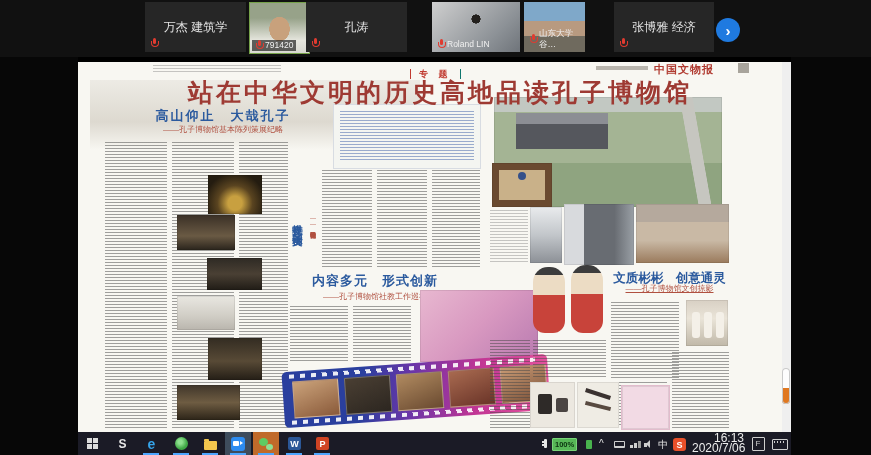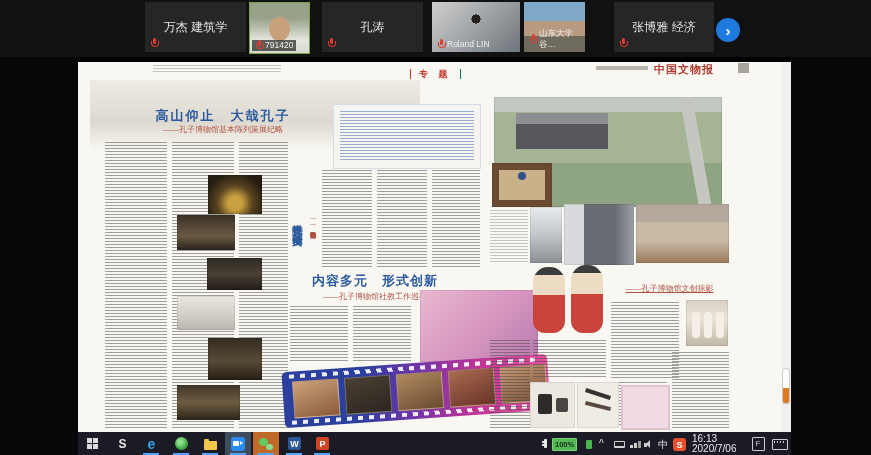--- a/index.html
+++ b/index.html
@@ -82,21 +82,21 @@
   .lap::before{content:"";position:absolute;left:1px;top:1px;right:1px;bottom:2px;background:#1b1b26;}
   .net{position:absolute;top:9px;width:11px;height:7px;
        background:linear-gradient(to top,#cfcfcf 0 100%) left bottom/3px 3px no-repeat,
                   linear-gradient(to top,#cfcfcf 0 100%) 4px bottom/3px 5px no-repeat,
                   linear-gradient(to top,#9f9f9f 0 100%) 8px bottom/3px 7px no-repeat;}
   .spk{position:absolute;top:8px;width:12px;height:9px;}
   .spk::before{content:"";position:absolute;left:0;top:2.5px;width:3px;height:4px;background:#cfcfcf;}
   .spk::after{content:"";position:absolute;left:2px;top:0;border-right:4px solid #cfcfcf;border-top:4.5px solid rgba(0,0,0,0);border-bottom:4.5px solid rgba(0,0,0,0);}
   .sogou{width:13px;height:13px;border-radius:3px;background:#e8502a;color:#fff;font-weight:bold;font-size:9px;
          display:flex;align-items:center;justify-content:center;}
-  .clock{position:absolute;top:2px;color:#ececec;font-size:10px;line-height:9.5px;text-align:left;}
+  .clock{position:absolute;top:2px;color:#ececec;font-size:12px;line-height:9.5px;text-align:right;}
   .note-ic{position:absolute;top:5px;width:11px;height:12px;border:1px solid #cfcfcf;border-radius:1px;}
   .note-ic::before{content:"F";position:absolute;left:2.5px;top:0.5px;color:#cfcfcf;font-size:8px;}
   .kbd-ic{position:absolute;top:7px;width:14px;height:9px;border:1px solid #cfcfcf;border-radius:1px;
           background:repeating-linear-gradient(to right,#cfcfcf 0 1px,rgba(0,0,0,0) 1px 3px) 1px 1px/12px 2px no-repeat;}
 </style>
 </head>
 <body>
 
 <div class="screen">
 
@@ -104,21 +104,21 @@
     <div class="tile" style="left:145px;width:101px;">
       <div class="cname">万杰 建筑学</div>
       <span class="mic mic-corner"></span>
     </div>
     <div class="tile video-man" style="left:249px;width:59px;">
       <div class="vlabel">
         <span class="mic"></span>
         <span>791420</span>
       </div>
     </div>
-    <div class="tile" style="left:322px;width:101px;">
+    <div class="tile" style="left:306px;width:101px;">
       <div class="cname">孔涛</div>
       <span class="mic mic-corner"></span>
     </div>
     <div class="tile video-roland" style="left:432px;width:88px;">
       <div class="vlabel" style="background:none;">
         <span class="mic"></span>
         <span>Roland LIN</span>
       </div>
     </div>
     <div class="tile video-sdu" style="left:524px;width:61px;">
@@ -141,20 +141,21 @@
 
       <div class="abs tx-light" style="left:75px;top:3px;width:128px;height:8px;"></div>
       <div class="abs" style="left:332px;top:1px;">
         <span class="sec-label">专 题</span>
       </div>
       <div class="abs hdr-bar" style="left:518px;top:4px;width:52px;"></div>
       <div class="abs masthead" style="left:576px;top:0;">中国文物报</div>
       <div class="abs" style="left:660px;top:1px;width:11px;height:10px;background:#a8a49c;"></div>
 
       <div class="abs" style="left:12px;top:18px;width:330px;height:70px;background:linear-gradient(180deg,#edebe5,#ddd9d0 60%,#f8f7f2);"></div>
+      <div class="abs main-hl" style="left:82px;top:14px;width:560px;">站在中华文明的历史高地品读孔子博物馆</div>
 
       <div class="abs photo" style="left:416px;top:35px;width:228px;height:110px;background:linear-gradient(180deg,#c2c8c2 0 14%,#a4b494 14% 60%,#8fa480 60%);">
         <div class="abs" style="left:22px;top:16px;width:92px;height:36px;background:linear-gradient(180deg,#8c8e94 0 30%,#55575d 30%);"></div>
         <div class="abs" style="right:0;top:0;width:52px;height:110px;background:linear-gradient(80deg,rgba(0,0,0,0) 40%,#c6c6c0 41% 58%,rgba(0,0,0,0) 59%);"></div>
       </div>
       <div class="abs photo" style="left:414px;top:101px;width:60px;height:44px;background:#6a4a30;">
         <div class="abs" style="left:7px;top:7px;right:7px;bottom:7px;background:#c9b189;"></div>
         <div class="abs" style="left:26px;top:9px;width:8px;height:8px;border-radius:50%;background:#34508a;"></div>
       </div>
       <div class="abs tx-light" style="left:412px;top:148px;width:38px;height:53px;"></div>
@@ -191,20 +192,21 @@
       <div class="filmstrip">
         <div class="frame" style="left:10px;background:linear-gradient(160deg,#caa27a,#8a5a3a);"></div>
         <div class="frame" style="left:62px;background:linear-gradient(160deg,#4a3f33,#2c2620);"></div>
         <div class="frame" style="left:114px;background:linear-gradient(160deg,#b08a60,#6a4a30);"></div>
         <div class="frame" style="left:166px;background:linear-gradient(160deg,#a86a50,#6a3428);"></div>
         <div class="frame" style="left:218px;background:linear-gradient(160deg,#c89a74,#7a5038);"></div>
       </div>
 
       <div class="mascot" style="left:455px;top:205px;height:66px;"></div>
       <div class="mascot" style="left:493px;top:203px;height:68px;"></div>
+      <div class="abs art-title" style="left:524px;top:208px;width:135px;font-size:12.5px;">文质彬彬　创意通灵</div>
       <div class="abs art-sub" style="left:524px;top:221px;width:135px;text-decoration:underline;">——孔子博物馆文创掠影</div>
       <div class="abs photo" style="left:608px;top:238px;width:42px;height:46px;background:linear-gradient(180deg,#d8d0c4,#eae4d8 40%,#c0b8a8);">
         <div class="abs" style="left:6px;top:12px;width:8px;height:26px;background:#f4f0e8;border-radius:3px;"></div>
         <div class="abs" style="left:18px;top:12px;width:8px;height:26px;background:#f4f0e8;border-radius:3px;"></div>
         <div class="abs" style="left:30px;top:12px;width:8px;height:26px;background:#f4f0e8;border-radius:3px;"></div>
       </div>
       <div class="abs tx" style="left:533px;top:240px;width:68px;height:76px;"></div>
       <div class="abs tx" style="left:533px;top:320px;width:56px;height:44px;"></div>
       <div class="abs tx" style="left:594px;top:290px;width:57px;height:76px;"></div>
       <div class="abs tx" style="left:412px;top:278px;width:40px;height:88px;"></div>

